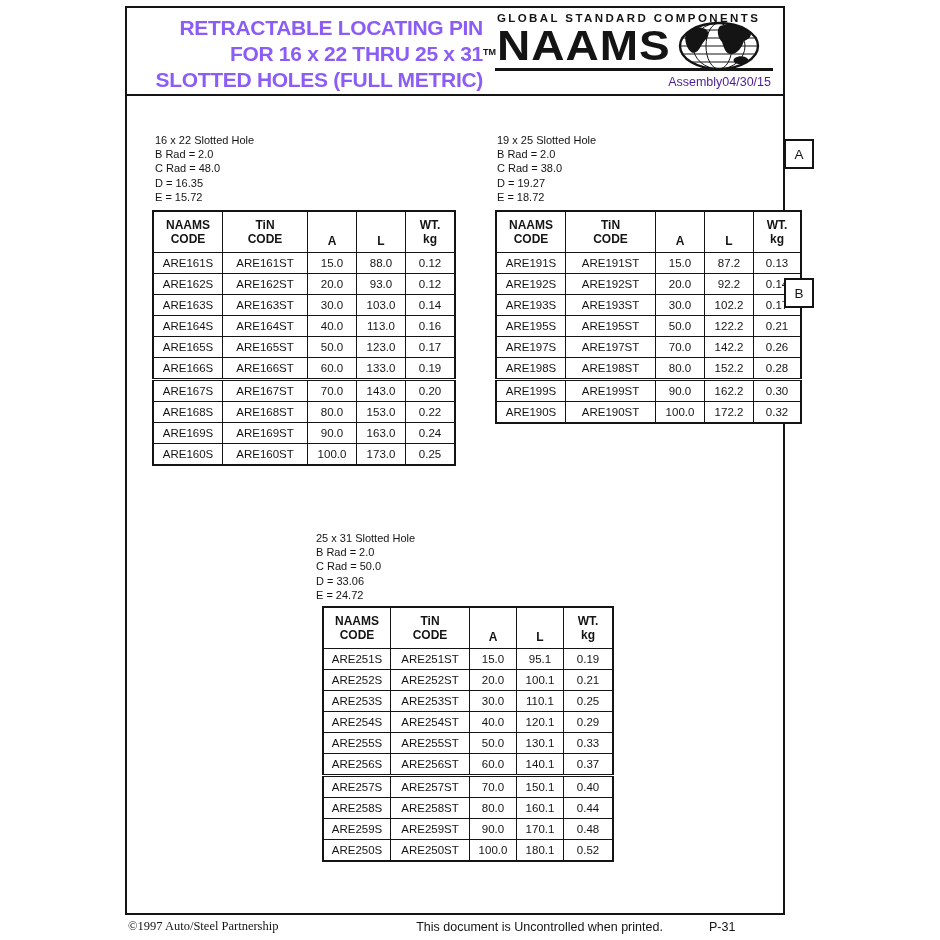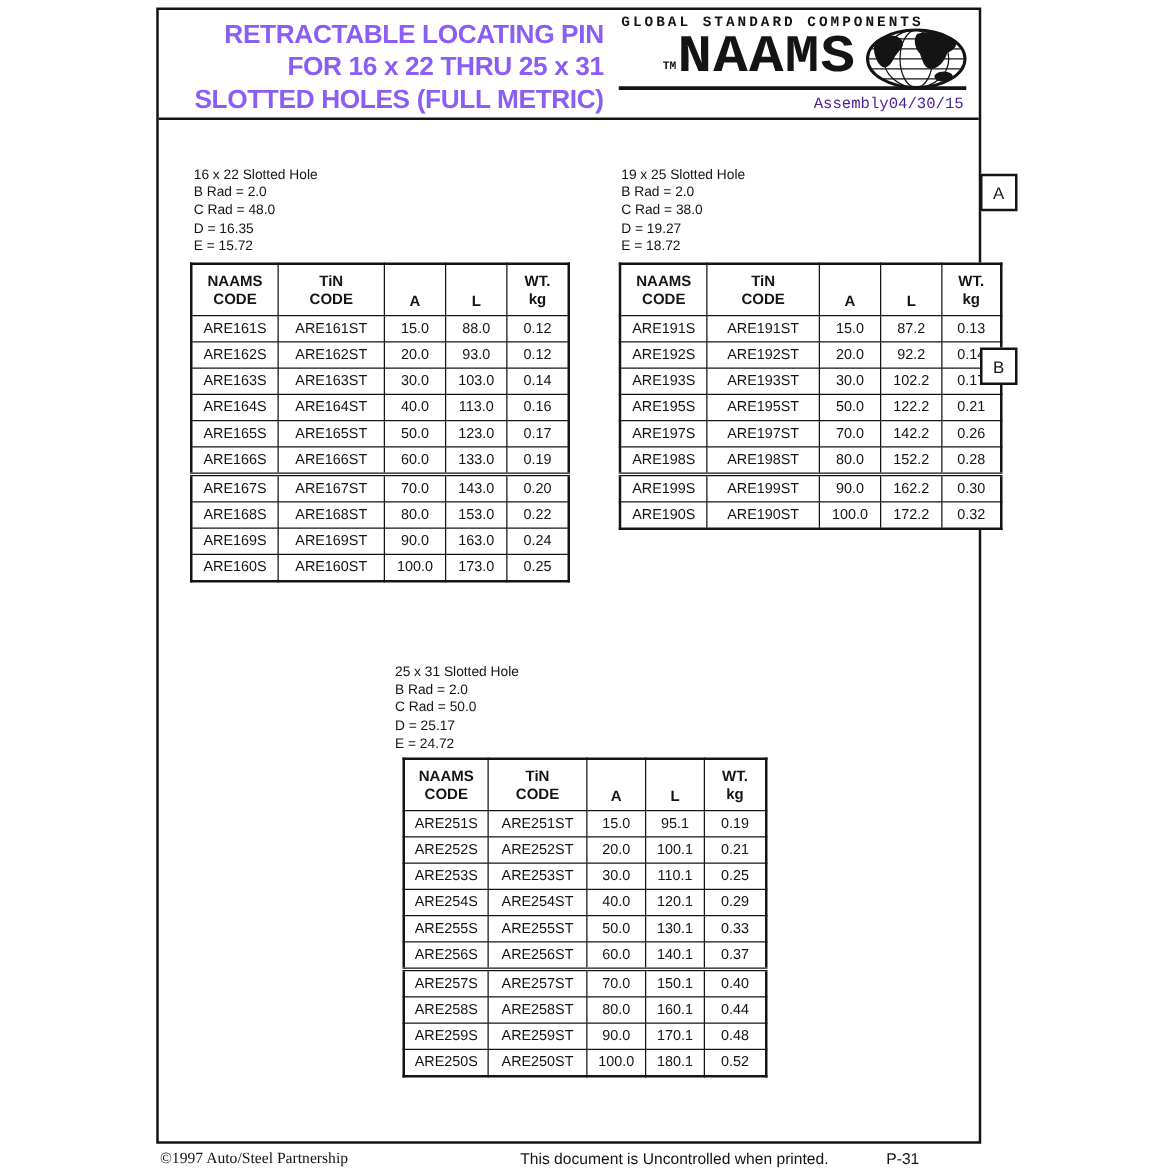--- a/index.html
+++ b/index.html
@@ -18,26 +18,26 @@
     position:absolute;left:0;top:0;right:0;height:88px;
     border-bottom:2px solid #141414;display:flex;box-sizing:border-box;
   }
   .titlebox{
     width:356px;padding-top:7px;box-sizing:border-box;
   }
   .title-line{
     font-size:21px;font-weight:bold;line-height:26px;text-align:right;
     letter-spacing:-0.3px;color:#8b5cf6;white-space:nowrap;
   }
-  .brand{flex:1;position:relative;padding:4px 8px 0 0;box-sizing:border-box;font-family:Liberation Mono, monospace;}
+  .brand{flex:1;position:relative;padding:4px 8px 0 0;box-sizing:border-box;}
   .tagline{
     font-size:11.5px;font-weight:bold;letter-spacing:2.4px;
     padding-left:14px;white-space:nowrap;color:#141414;
   }
-  .brand-row{display:flex;align-items:center;height:46px;margin-top:-2px;justify-content:flex-end;}
+  .brand-row{display:flex;align-items:center;height:46px;margin-top:-2px;}
   .tm{font-size:9px;font-weight:bold;margin:14px 1px 0 0;letter-spacing:0;}
   .naams{
     font-size:46px;font-weight:bold;letter-spacing:1px;line-height:44px;
     color:#141414;transform:scaleY(0.92);transform-origin:center;
   }
   .globe{margin-left:6px;margin-top:2px;}
   .brand-rule{border-top:3px solid #141414;margin:0 2px 0 12px;}
   .brand-meta{
     display:flex;justify-content:flex-end;align-items:center;
     font-size:12.5px;padding:4px 4px 0 16px;color:#4c1d95;
@@ -131,21 +131,21 @@
     <div>19 x 25 Slotted Hole</div>
     <div>B Rad = 2.0</div>
     <div>C Rad = 38.0</div>
     <div>D = 19.27</div>
     <div>E = 18.72</div>
   </div>
 <div class="notes" style="left:316px;top:531px;">
     <div>25 x 31 Slotted Hole</div>
     <div>B Rad = 2.0</div>
     <div>C Rad = 50.0</div>
-    <div>D = 25.17</div>
+    <div>D = 33.06</div>
     <div>E = 24.72</div>
   </div>
 
 <div class="tblhost" style="left:152px;top:210px;">
     <table class="spec">
       <thead>
         <tr>
           <th style="width: 62px;">NAAMS
 CODE</th>
           <th style="width: 78px;">TiN

